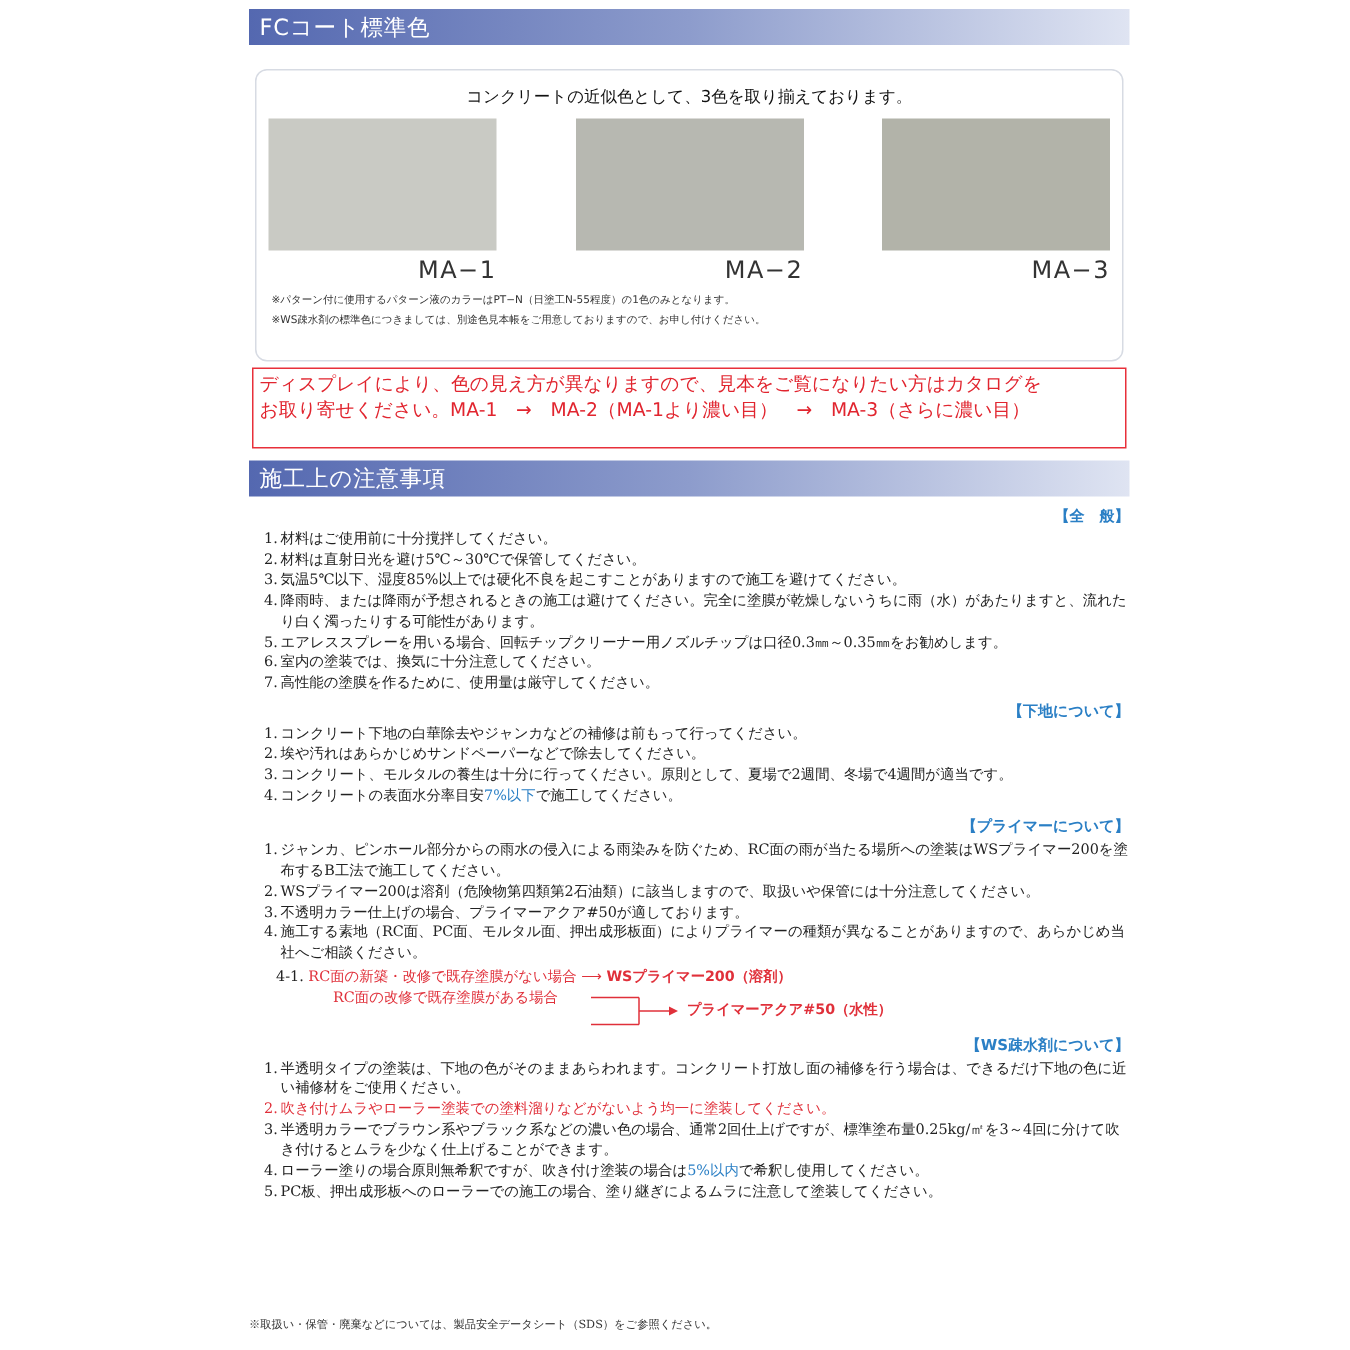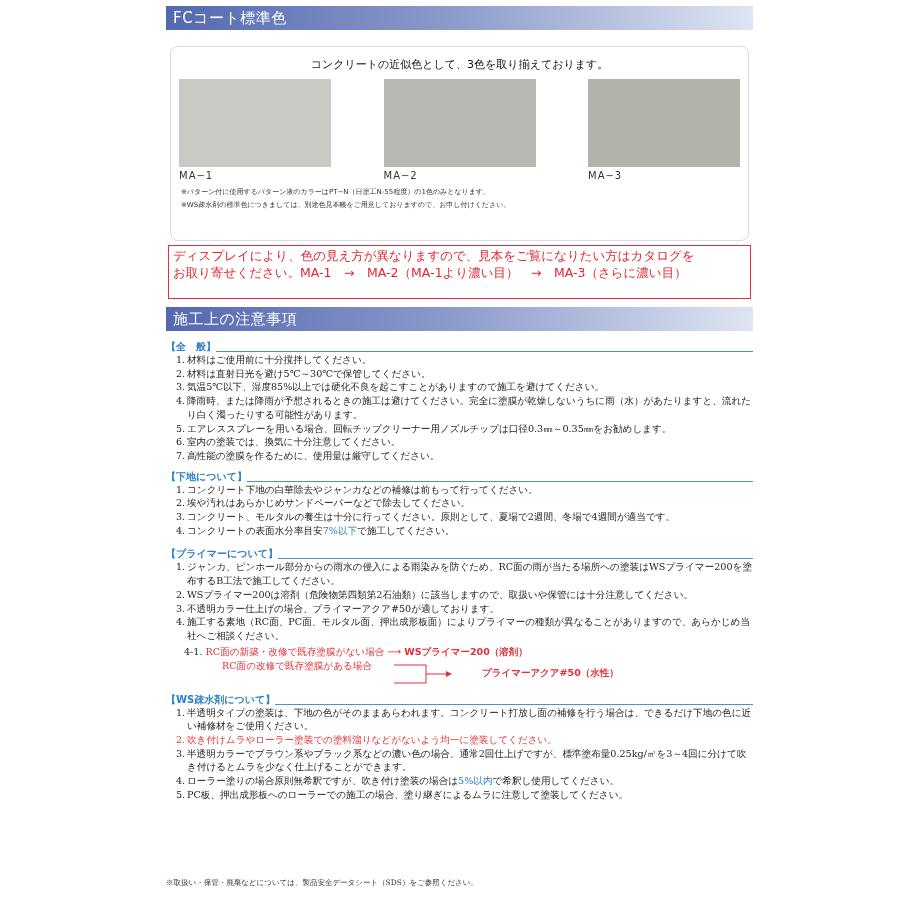--- a/index.html
+++ b/index.html
@@ -19,37 +19,37 @@
     padding: 10px 8px 6px 8px; height: 195px;
   }
   .color-box .intro {
     text-align: center; font-family: "DejaVu Sans", "Liberation Sans", sans-serif;
     font-size: 11px; color: #111; margin-bottom: 7px;
   }
   .swatches { display: flex; justify-content: space-between; }
   .swatch { width: 152px; }
   .swatch .chip { height: 88px; }
   .swatch .label {
-    text-align: left; font-family: "DejaVu Sans", "Liberation Sans", sans-serif;
-    font-size: 10px; color: #333; margin-top: 3px; letter-spacing: 1px;
+    text-align: right; font-family: "DejaVu Sans", "Liberation Sans", sans-serif;
+    font-size: 16px; color: #333; margin-top: 3px; letter-spacing: 1px;
   }
   .notes { margin-top: 5px; }
   .notes div {
     font-family: "DejaVu Sans", "Liberation Sans", sans-serif; font-size: 7px;
     color: #333; line-height: 13px; padding-left: 2px;
   }
 
   .warning-box {
     margin: 4px 2px 0 2px; border: 1px solid #e8303a; color: #e1252f;
     font-family: "DejaVu Sans", "Liberation Sans", sans-serif; font-size: 12.5px;
     line-height: 17px; padding: 1px 4px; height: 54px;
   }
 
   .cat {
-    display: flex; align-items: flex-end; margin-top: 5px; height: 15px;
+    display: flex; align-items: flex-end; margin-top: 5px; height: 15px; flex-direction: column;
   }
   .cat .title {
     color: #2a7fc5; font-family: "DejaVu Sans", "Liberation Sans", sans-serif;
     font-size: 10px; font-weight: bold; white-space: nowrap; line-height: 13px;
   }
   .cat .rule { flex: 1; border-bottom: 1px solid #4d8fcf; margin-bottom: 1px; }
 
   .items { padding-left: 10px; }
   .item { font-size: 9.6px; line-height: 13.7px; color: #222; display: flex; }
   .item .num { width: 11px; flex: none; }
@@ -192,21 +192,21 @@
       <div class="sub" style="padding-left:38px;">
         <span>RC面の改修で既存塗膜がある場合</span>
       </div>
       <svg style="position:absolute; left:218px; top:0;" width="60" height="30" viewBox="0 0 60 30">
         <line x1="0" y1="6" x2="32" y2="6" stroke="#e0303a" stroke-width="1"></line>
         <line x1="0" y1="24" x2="32" y2="24" stroke="#e0303a" stroke-width="1"></line>
         <line x1="32" y1="6" x2="32" y2="24" stroke="#e0303a" stroke-width="1"></line>
         <line x1="32" y1="15" x2="52" y2="15" stroke="#e0303a" stroke-width="1"></line>
         <polygon points="52,12 58,15 52,18" fill="#e0303a"></polygon>
       </svg>
-      <span class="arrow-target" style="position:absolute; left:282px; top:8px;margin-left:24px;">プライマーアクア#50（水性）</span>
+      <span class="arrow-target" style="position:absolute; left:282px; top:8px;">プライマーアクア#50（水性）</span>
     </div>
   </div>
 
   <div class="cat" style="margin-top:2px;">
     <span class="title">【WS疎水剤について】</span>
     <span class="rule"></span>
   </div>
   <div class="items">
     <div class="item">
         <span class="num">1.</span>

